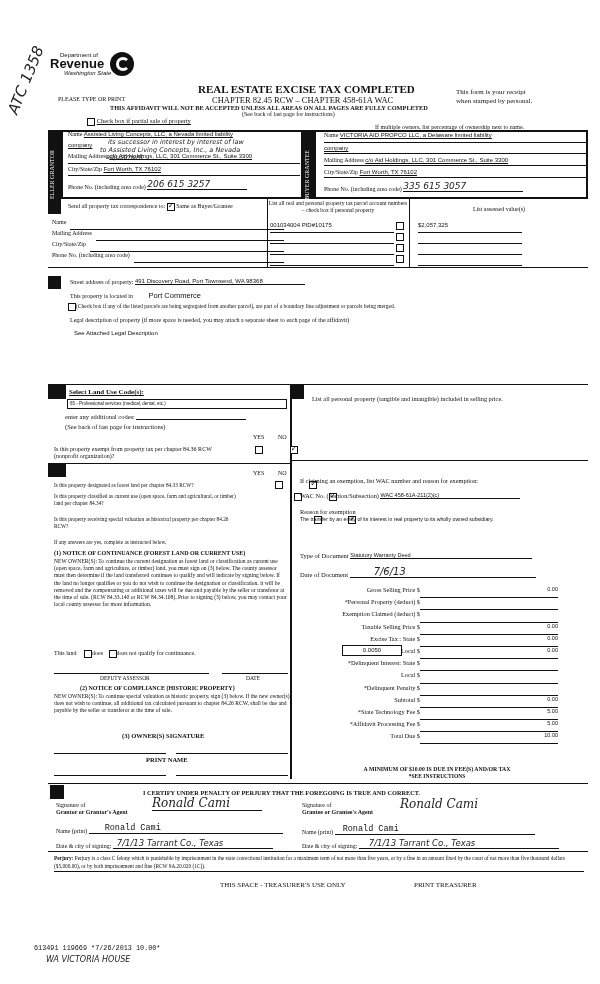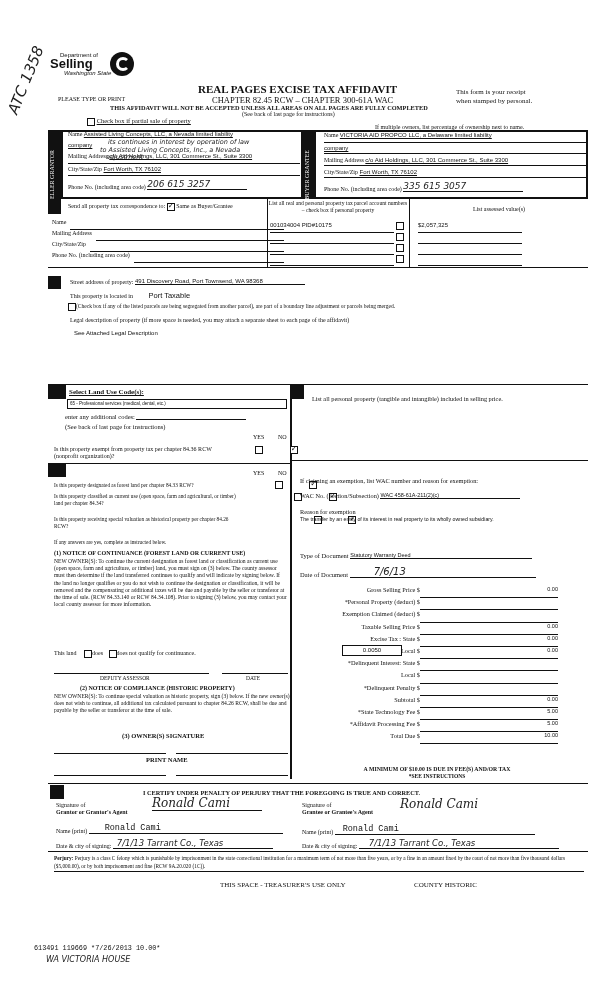--- a/index.html
+++ b/index.html
@@ -24,29 +24,29 @@
 <body>
 
 
 
 
 <div class="abs hw" style="left:-2px;top:40px;font-size:15px;transform:rotate(-68deg);transform-origin:left top;width:80px;top:110px;left:4px;">ATC 1358</div>
 
 
 <div class="abs" style="left:50px;top:52px;width:90px;">
   <div class="sans" style="font-size:6px;padding-left:10px;">Department of</div>
-  <div class="sans b" style="font-size:13px;line-height:12px;">Selling</div>
+  <div class="sans b" style="font-size:13px;line-height:12px;">Revenue</div>
   <div class="sans" style="font-size:6px;font-style:italic;padding-left:14px;">Washington State</div>
 </div>
 <div class="abs" style="left:110px;top:52px;width:24px;height:24px;border-radius:50%;background:#111;">
   <div style="position:absolute;left:6px;top:5px;width:14px;height:14px;border-radius:50%;border:3px solid #fff;border-right-color:transparent;"></div>
 </div>
 
-<div class="abs b" style="left:198px;top:83px;font-size:11px;">REAL PAGES EXCISE TAX AFFIDAVIT</div>
-<div class="abs" style="left:212px;top:95px;font-size:8.5px;">CHAPTER 82.45 RCW – CHAPTER 300-61A WAC</div>
+<div class="abs b" style="left:198px;top:83px;font-size:11px;">REAL ESTATE EXCISE TAX COMPLETED</div>
+<div class="abs" style="left:212px;top:95px;font-size:8.5px;">CHAPTER 82.45 RCW – CHAPTER 458-61A WAC</div>
 <div class="abs" style="left:58px;top:96px;font-size:6px;">PLEASE TYPE OR PRINT</div>
 <div class="abs b" style="left:110px;top:104px;font-size:6.3px;">THIS AFFIDAVIT WILL NOT BE ACCEPTED UNLESS ALL AREAS ON ALL PAGES ARE FULLY COMPLETED</div>
 <div class="abs" style="left:242px;top:111px;font-size:6px;">(See back of last page for instructions)</div>
 <div class="abs" style="left:456px;top:88px;font-size:7px;">This form is your receipt</div>
 <div class="abs" style="left:456px;top:97px;font-size:7px;">when stamped by personal.</div>
 
 <div class="abs" style="left:87px;top:117px;font-size:6.5px;">
   <span class="cb"></span>
   <span class="u">Check box if partial sale of property</span>
 </div>
@@ -55,21 +55,21 @@
 
 <div class="abs box" style="left:48px;top:130px;width:540px;height:69px;border-width:2px;"></div>
 <div class="abs blk" style="left:48px;top:130px;width:13px;height:69px;"></div>
 <div class="abs" style="left:49px;top:150px;width:12px;font-size:6px;color:#fff;writing-mode:vertical-rl;transform:rotate(180deg);">
   <span>SELLER</span> <span>GRANTOR</span>
 </div>
 <div class="abs" style="left:61px;top:130px;width:2px;height:69px;background:#111;"></div>
 
 <div class="abs" style="left:68px;top:131px;width:232px;font-size:6px;">
   <div style="height:11px;"><span>Name</span> <span class="sans u">Assisted Living Concepts, LLC, a Nevada limited liability</span></div>
-  <div class="abs hw" style="left:40px;top:7px;font-size:6.5px;white-space:nowrap;">its continues in interest by operation of law</div>
+  <div class="abs hw" style="left:40px;top:7px;font-size:6.5px;white-space:nowrap;">its successor in interest by interest of law</div>
   <div style="height:11px;"><span class="sans u">company</span></div>
   <div class="abs hw" style="left:32px;top:15px;font-size:6.5px;white-space:nowrap;">to Assisted Living Concepts, Inc., a Nevada</div>
   <div class="abs hw" style="left:38px;top:22px;font-size:6.5px;">adjustment</div>
   <div class="line" style="height:11px;"><span>Mailing Address</span> <span class="sans u">c/o Aid Holdings, LLC, 301 Commerce St., Suite 3300</span></div>
   <div class="line" style="height:12px;padding-top:2px;"><span>City/State/Zip</span> <span class="sans u">Fort Worth, TX 76102</span></div>
   <div style="height:12px;padding-top:3px;"><span>Phone No. (including area code)</span> <span class="hw field" style="font-size:9px;width:100px;font-style:italic;">206 615 3257</span></div>
 </div>
 
 <div class="abs" style="left:301px;top:130px;width:2px;height:69px;background:#111;"></div>
 <div class="abs blk" style="left:303px;top:130px;width:13px;height:69px;"></div>
@@ -142,21 +142,21 @@
 </div>
 
 
 <div class="abs blk" style="left:48px;top:276px;width:13px;height:13px;"></div>
 <div class="abs" style="left:70px;top:278px;font-size:6px;">
   <span>Street address of property:</span>
   <span class="sans field" style="width:170px;">491 Discovery Road, Port Townsend, WA 98368</span>
 </div>
 <div class="abs" style="left:70px;top:291px;font-size:6px;">
   <span>This property is located in</span>
-  <span class="sans" style="font-size:7.5px;margin-left:14px;">Port Taxable</span>
+  <span class="sans" style="font-size:7.5px;margin-left:14px;">Port Commerce</span>
 </div>
 <div class="abs" style="left:68px;top:303px;font-size:5.5px;white-space:nowrap;">
   <span class="cb"></span><span>(Check box if any of the listed parcels are being segregated from another parcel), are part of a boundary line adjustment or parcels being merged.</span>
 </div>
 <div class="abs" style="left:70px;top:317px;font-size:6px;white-space:nowrap;">Legal description of property (if more space is needed, you may attach a separate sheet to each page of the affidavit)</div>
 <div class="abs sans" style="left:74px;top:330px;font-size:6px;">See Attached Legal Description</div>
 
 
 <div class="abs" style="left:48px;top:384px;width:540px;height:1px;background:#111;"></div>
 <div class="abs" style="left:290px;top:384px;width:2px;height:395px;background:#111;"></div>
@@ -333,20 +333,20 @@
   <span class="hw field" style="width:200px;font-size:8.5px;padding-left:10px;">7/1/13  Tarrant Co., Texas</span>
 </div>
 
 <div class="abs" style="left:48px;top:851px;width:540px;height:1px;background:#111;"></div>
 <div class="abs" style="left:54px;top:855px;width:530px;font-size:5.3px;line-height:7.5px;border-bottom:1px solid #111;padding-bottom:1px;">
   <span class="b">Perjury:</span>
   <span>Perjury is a class C felony which is punishable by imprisonment in the state correctional institution for a maximum term of not more than five years, or by a fine in an amount fixed by the court of not more than five thousand dollars ($5,000.00), or by both imprisonment and fine (RCW 9A.20.020 (1C)).</span>
 </div>
 
 <div class="abs" style="left:220px;top:881px;font-size:7px;">THIS SPACE - TREASURER'S USE ONLY</div>
-<div class="abs" style="left:414px;top:881px;font-size:7px;">COUNTY HISTORIC</div>
+<div class="abs" style="left:414px;top:881px;font-size:7px;">PRINT TREASURER</div>
 
 
 <div class="abs mono" style="left:34px;top:944px;font-size:6.8px;">613491 119669 *7/26/2013 10.00*</div>
 <div class="abs hw" style="left:46px;top:955px;font-size:8px;">WA VICTORIA HOUSE</div>
 
 
 
 
 </body></html>

